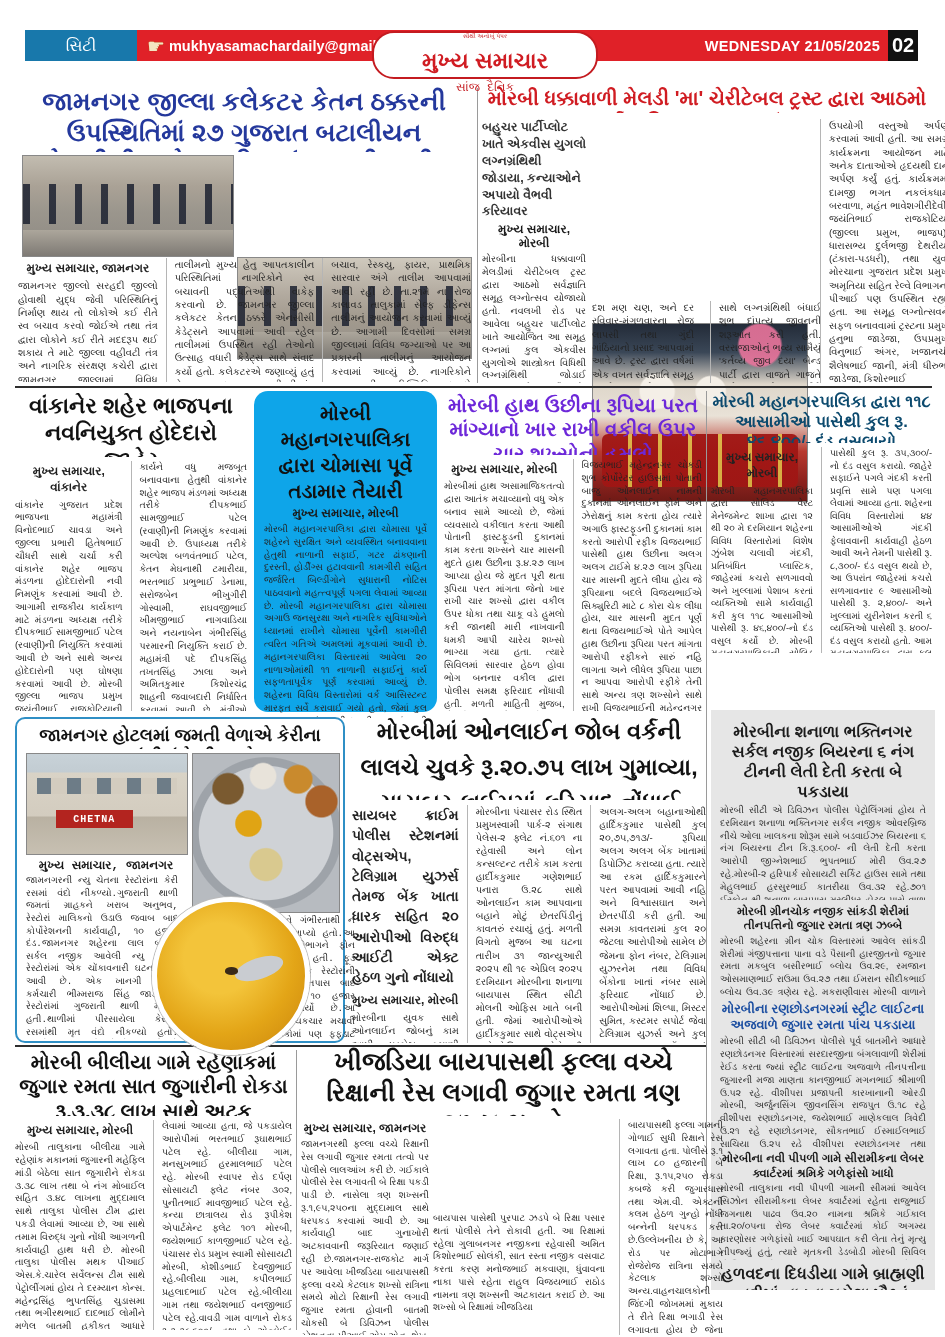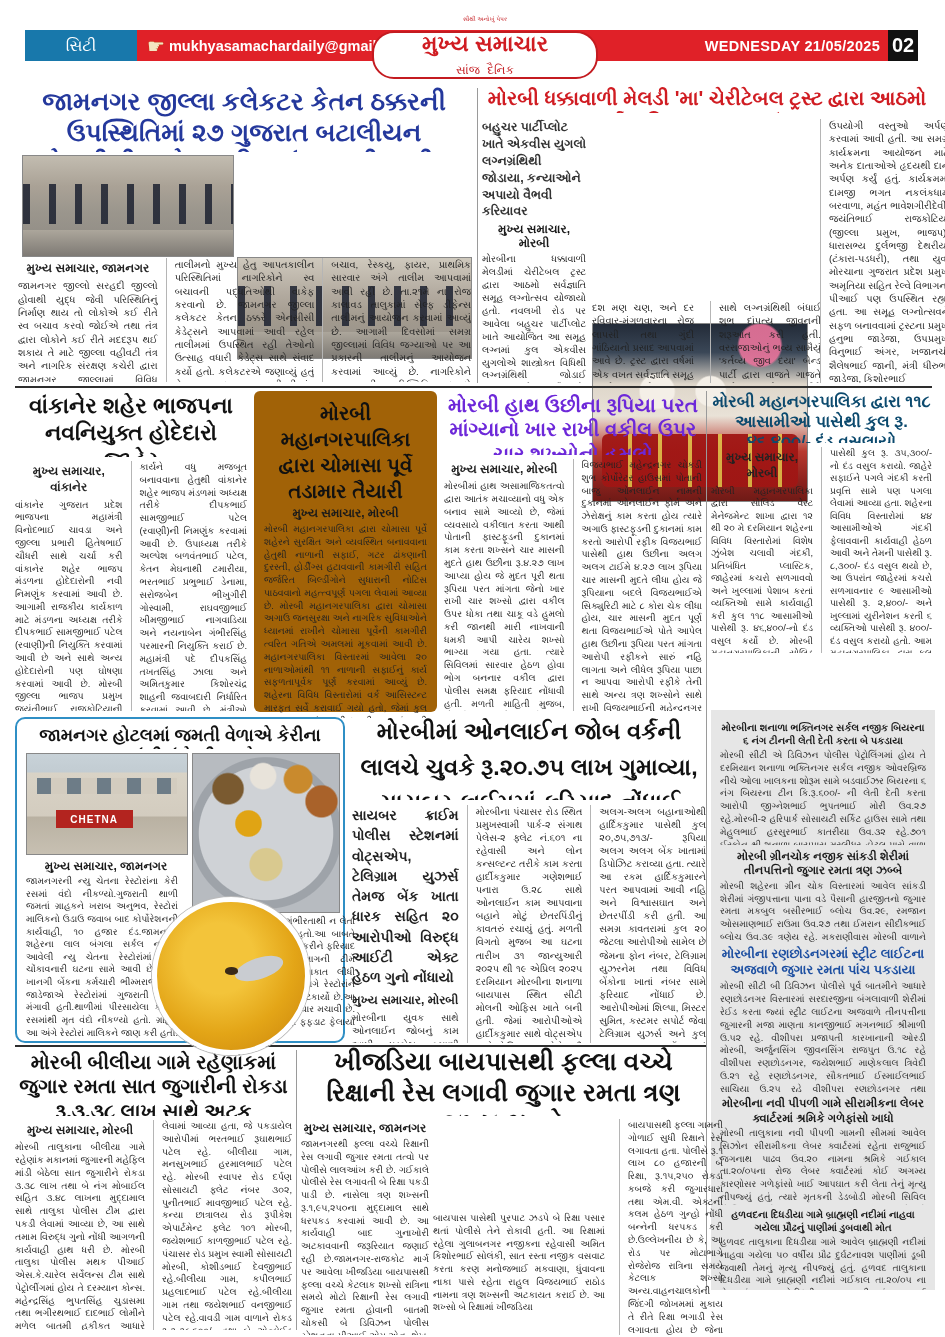--- a/index.html
+++ b/index.html
@@ -9,21 +9,21 @@
   .mh-blue{position:absolute;left:25px;top:30px;width:112px;height:31px;background:#1878ab;
            color:#fff;font-weight:normal;font-size:16px;display:flex;align-items:center;justify-content:center;}
   .mh-red{position:absolute;left:137px;top:30px;width:751px;height:31px;background:#e02128;
           display:flex;align-items:center;color:#fff;}
   .hand{margin-left:10px;font-size:20px;color:#f4e3c2;text-shadow:0 0 1px #a65e00;}
   .email{font-weight:bold;font-size:14.5px;margin-left:4px;}
   .date{position:absolute;right:8px;font-weight:bold;font-size:14.5px;letter-spacing:.3px;}
   .mh-page{position:absolute;left:888px;top:30px;width:30px;height:31px;background:#111;color:#fff;
            font-weight:bold;font-size:20px;display:flex;align-items:center;justify-content:center;}
   .logo{position:absolute;left:372px;top:31px;width:222px;height:44px;background:#fff;border:2.5px solid #c41b20;
-        border-radius:22px;display:flex;flex-direction:column;align-items:center;justify-content:flex-end;z-index:5;gap:10px;}
+        border-radius:22px;display:flex;flex-direction:column;align-items:center;justify-content:space-between;z-index:5;gap:10px;}
   .logo-top{font-size:6px;color:#c41b20;line-height:1;}
   .logo-main{font-size:22px;font-weight:bold;color:#d01c22;line-height:1.05;}
   .logo-bottom{font-size:12px;color:#c41b20;line-height:1;font-family:Liberation Mono, monospace;}
   
   .abs{position:absolute;}
   .hl{font-weight:bold;text-align:center;line-height:1.22;overflow:hidden;}
   .dl{font-weight:bold;font-size:12px;text-align:center;margin:2px 0 3px;}
   .cols{display:flex;}
   .col{flex:1;overflow:hidden;text-align:justify;font-size:9.8px;line-height:1.36;color:#222;}
   .col + .col{border-left:1px solid #b5b5b5;padding-left:8px;margin-left:8px;}
@@ -55,31 +55,31 @@
       radial-gradient(circle at 72% 16%,#c98a2d 0 8%,transparent 9%),
       radial-gradient(circle at 88% 30%,#a9622a 0 9%,transparent 10%),
       radial-gradient(circle at 38% 44%,#e0a414 0 10%,transparent 11%),
       radial-gradient(circle at 50% 70%,#d9c98f 0 12%,transparent 13%),
       radial-gradient(circle at 50% 50%,#cfd2d6 0 62%,#9ea3a9 63% 70%,#b7bbc0 71% 100%);}
   .mango{position:absolute;border-radius:50%;border:5px solid #fff;box-shadow:0 0 0 1px #bbb;
       background:radial-gradient(circle at 42% 38%,#f3c43a 0 28%,#e3a517 60%,#c9830c 100%);z-index:4;}
   .mango .spoon{position:absolute;right:14%;top:38%;width:34%;height:14%;background:#c9ccd1;border-radius:50%;transform:rotate(-18deg);}
   .mango .bug{position:absolute;left:46%;top:44%;width:9%;height:5%;background:#3a2a18;border-radius:50%;}
   
-  .bluebox{background:#a16207;border-radius:6px;padding:9px 10px;box-sizing:border-box;}
+  .bluebox{background:#0ea5e9;border-radius:14px;padding:9px 10px;box-sizing:border-box;}
   
   .hotelbox{border:2.5px solid #2f8fc5;border-radius:10px;box-sizing:border-box;padding:6px 7px;background:#fff;}
   
   .ribbon{position:absolute;display:flex;align-items:center;justify-content:center;
       background:linear-gradient(180deg,#ddc05a 0%,#c6a437 45%,#8d6f1c 100%);
       clip-path:polygon(0 0,100% 0,93% 100%,7% 100%);
       box-shadow:inset 0 7px 0 #2e230b;}
   .ribbon span{color:#fff;font-weight:bold;font-size:21px;text-shadow:1px 1px 2px #5c4710;padding-top:5px;}
   .briefs{background:#e6e6e6;box-sizing:border-box;padding:8px 9px;overflow:hidden;}
-  .bi-head{font-weight:bold;text-align:center;font-size:10px;line-height:1.25;margin:4px 0 2px;}
+  .bi-head{font-weight:bold;text-align:center;font-size:16px;line-height:1.25;margin:4px 0 2px;}
   .bi-body{text-align:justify;font-size:9.3px;line-height:1.38;color:#2a2a2a;overflow:hidden;}
   .intro{font-weight:bold;font-size:14px;line-height:1.45;text-align:justify;color:#222;margin-bottom:4px;}
 </style>
 </head>
 <body>
 
 <div class="sheet">
 
   <div class="mh-blue">સિટી</div>
   <div class="mh-red">
@@ -174,21 +174,21 @@
       <div class="bi-body" style="max-height:78px;">મોરબી તાલુકાના નવી પીપળી ગામની સીમમાં આવેલ સિઝોન સીરામીકના લેબર ક્વાર્ટરમાં રહેતા રાજુભાઈ જગનાથ પાઢવ ઉવ.૨૦ નામના શ્રમિકે ગઈકાલ તા.૨૦/૦૫ના રોજ લેબર ક્વાર્ટરમાં કોઈ અગમ્ય કારણોસર ગળેફાંસો ખાઈ આપઘાત કરી લેતા તેનું મૃત્યુ નીપજ્યું હતું, ત્યારે મૃતકની ડેડબોડી મોરબી સિવિલ હોસ્પિટલ ખાતે લાવતા, જ્યાં ફરજ પર હાજર ડોક્ટરે પોલીસને જાણ કરી હતી, જેથી પોલીસે મૃત્યુના બનાવ અંગે અક. મોતની નોંધ કરી આગળની તપાસ શરૂ કરી છે.</div>
     </div>
     <div>
       <div class="bi-head">હળવદના દિધડીયા ગામે બ્રાહ્મણી નદીમાં નાહવા ગયેલા પ્રૌઢનું પાણીમાં ડુબવાથી મોત</div>
       <div class="bi-body" style="max-height:100px;">હળવદ તાલુકાના દિધડીયા ગામે આવેલ બ્રાહ્મણી નદીમાં નાહવા ગયેલા ૫૦ વર્ષીય પ્રૌઢ દુર્ઘટનાવશ પાણીમાં ડૂબી જવાથી તેમનું મૃત્યુ નીપજ્યું હતું. હળવદ તાલુકાના દિધડીયા ગામે બ્રાહ્મણી નદીમાં ગઈકાલ તા.૨૦/૦૫ ના રોજ સાંજના સમયે દિધડીયા ગામના રહીશ હંસરાજભાઈ સોમાભાઈ ગડેસા ઉવ.૫૦ નદીમાં નાહવા ગયા હતા. કોઈ અનિચ્છનિય પરિસ્થિતિના કારણે તેઓ નદીના પાણીમાં ડૂબી ગયા અને તેમનું મૃત્યુ થયું. આ અંગે મરણજનારના ભાઈ વાલજીભાઈ સોમાભાઈ ગડેસાએ હળવદ પોલીસ સ્ટેશનમાં જાણ કરી હતી, ત્યારે પોલીસે અક. મોતની એન્ટ્રી કરી આગળની તપાસ ચલાવી છે.</div>
     </div>
   </div>
 
   <div class="abs hotelbox" style="left:15px;top:717px;width:330px;height:326px;">
     <div class="hl" style="font-size:17.5px;height:24px;color:#111;">જામનગર હોટલમાં જમતી વેળાએ કેરીના રસમાંથી વંદો નીકળ્યો</div>
-    <div style="position:relative;height:292px;">
+    <div style="position:relative;height:292px;font-family:Liberation Mono, monospace;">
       <div class="ph ph-bldg" style="position:absolute;left:2px;top:4px;width:160px;height:100px;">
         <div class="sign">CHETNA</div>
       </div>
       <div class="ph ph-thali" style="position:absolute;left:168px;top:4px;width:146px;height:158px;"></div>
       <div class="dl" style="position:absolute;left:2px;top:108px;width:160px;">મુખ્ય સમાચાર, જામનગર</div>
       <div class="col" style="position:absolute;left:2px;top:126px;width:152px;height:164px;font-size:9.3px;">જામનગરની ન્યુ ચેતના રેસ્ટોરાંના કેરી રસમાં વંદો નીકળ્યો.ગુજરાતી થાળી જમતાં ગ્રાહકને ખરાબ અનુભવ, રેસ્ટોરાં માલિકનો ઉડાઉ જવાબ બાદ કોર્પોરેશનની કાર્યવાહી, ૧૦ હજાર દંડ.જામનગર શહેરના લાલ બંગલા સર્કલ નજીક આવેલી ન્યુ ચેતના રેસ્ટોરાંમાં એક ચોંકાવનારી ઘટના સામે આવી છે. એક ખાનગી બેંકના કર્મચારી ભીમ્મરાજ સિંહ જાડેજાએ રેસ્ટોરાંમાં ગુજરાતી થાળી મંગાવી હતી.થાળીમાં પીરસાયેલા કેરીના રસમાંથી મૃત વંદો નીકળ્યો હતો. ગ્રાહકે આ અંગે રેસ્ટોરાં માલિકને જાણ કરી હતી. પરંતુ</div>
       <div class="col" style="position:absolute;left:168px;top:166px;width:146px;height:124px;font-size:9.3px;">માલિકે આ બાબતને ગંભીરતાથી ન લેતા ઉડાઉ જવાબ આપ્યો હતો.આ બાબતે ગ્રાહકે ફૂડ વિભાગને ફોન કરીને ફરિયાદ નોંધાવી હતી. ફૂડ વિભાગની ટીમે તાત્કાલિક રેસ્ટોરાંની મુલાકાત લીધી હતી. તપાસ બાદ ફૂડ વિભાગે રેસ્ટોરાંને ૧૦ હજાર રૂપિયાનો દંડ ફટકાર્યો છે.આ ઘટનાએ શહેરભરમાં ચકચાર મચાવી છે. રેસ્ટોરાં સંચાલકોમાં પણ ફફડાટ ફેલાયો છે.</div>
       <div class="mango" style="left:128px;top:148px;width:148px;height:148px;">
         <div class="spoon"></div>
         <div class="bug"></div>

